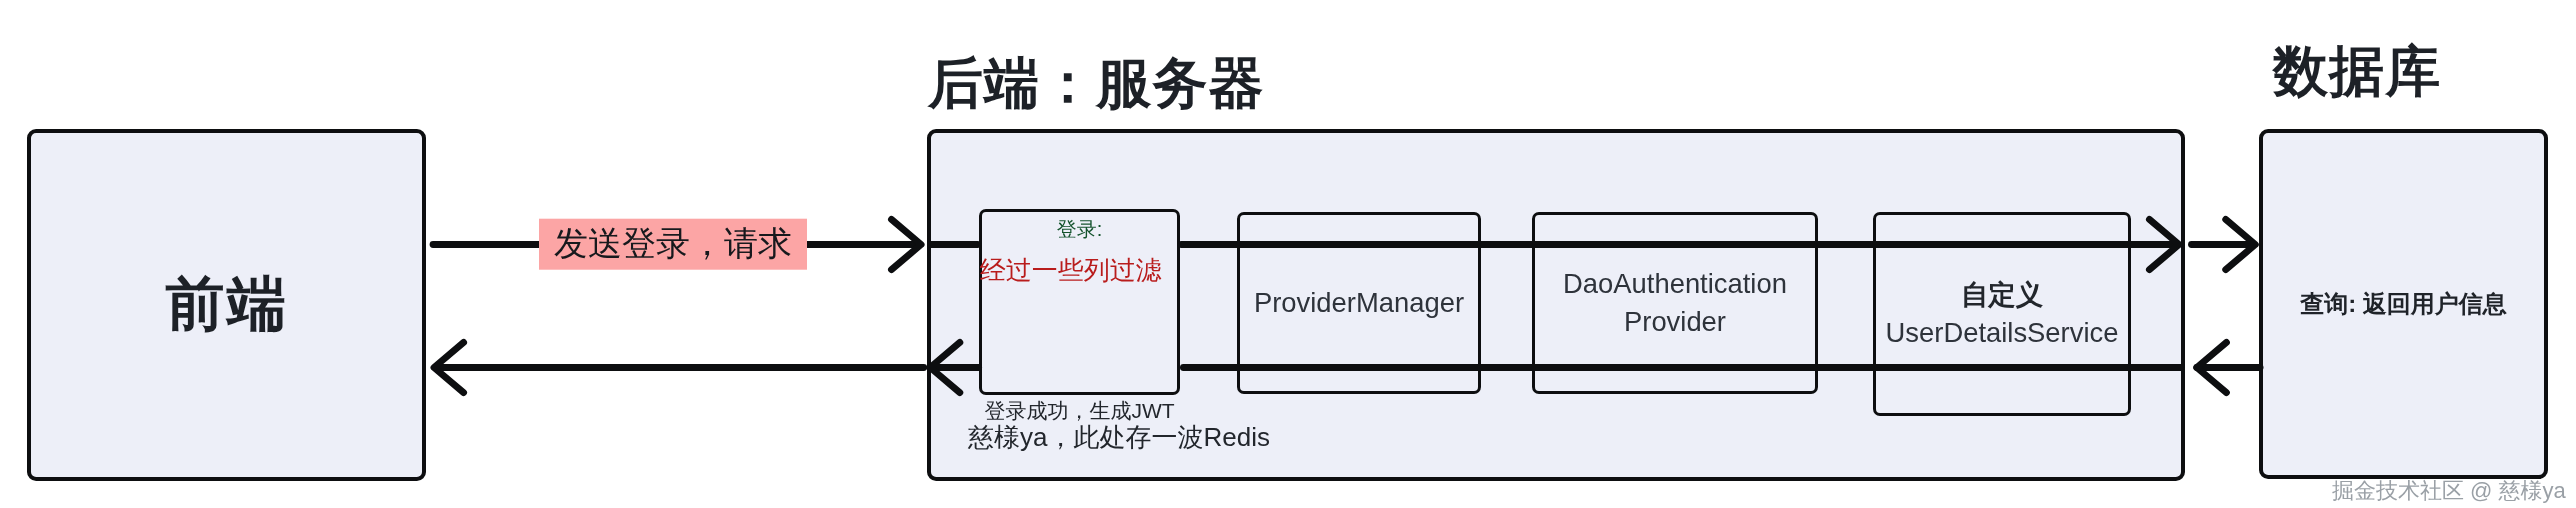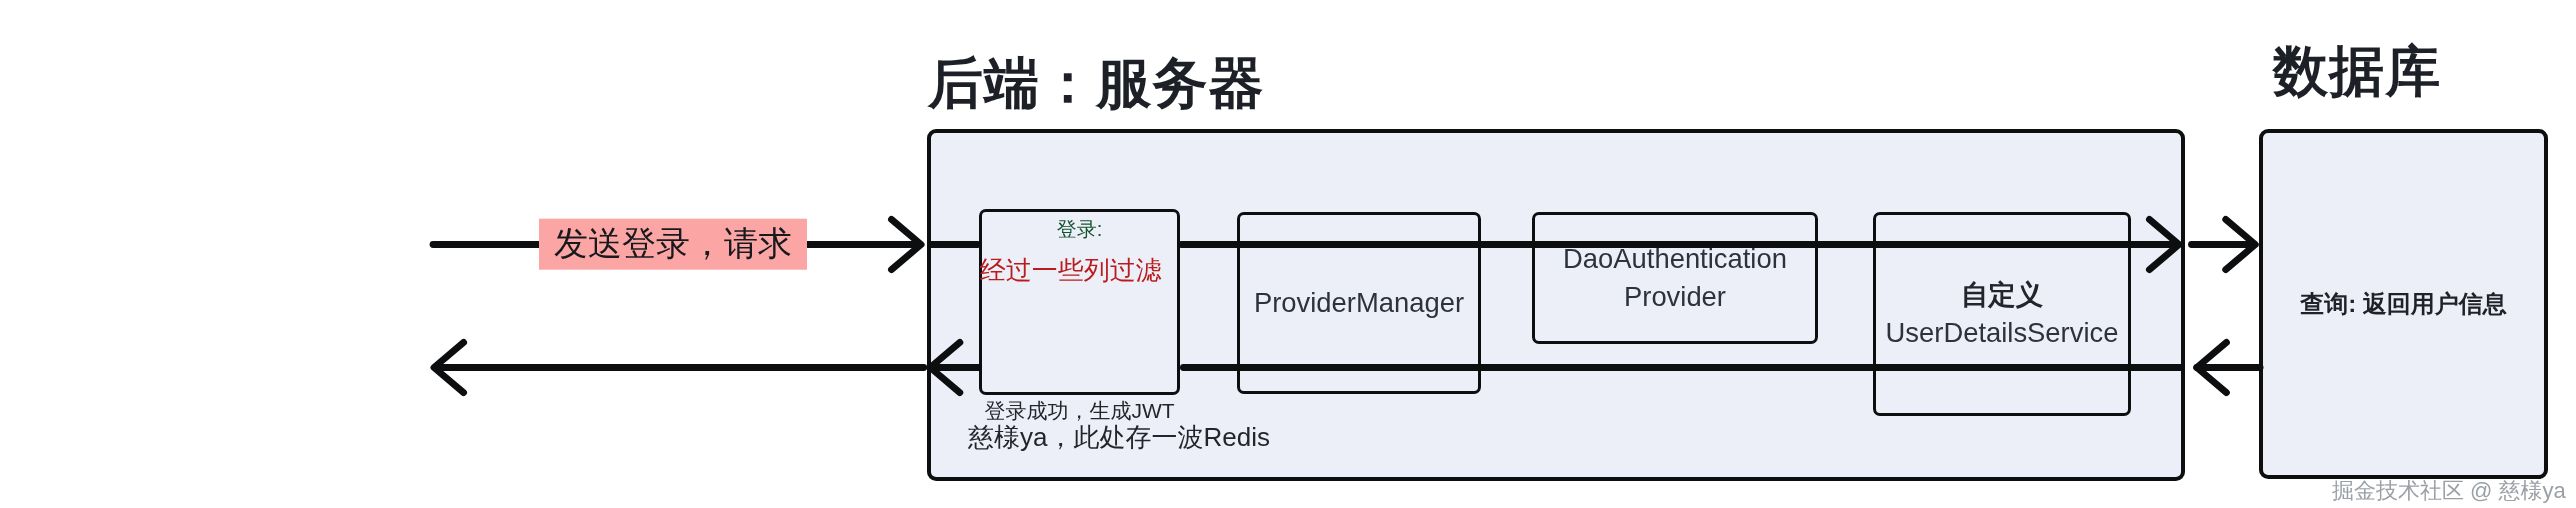--- a/index.html
+++ b/index.html
@@ -18,21 +18,21 @@
 
   
   .box { position: absolute; background: #edeff8; border: 4px solid #0d0e10; border-radius: 9.1px; }
   #b-frontend { left: 27.4px;   top: 129px; width: 399px;  height: 352px; }
   #b-backend  { left: 927px; top: 129px; width: 1258px; height: 352px; }
   #b-database { left: 2259px; top: 129px; width: 289px;  height: 350px; }
 
   .box.inner { border-width: 3.4px; border-radius: 6.9px; z-index: 1; }
   #b-filter { left: 979px; top: 209px; width: 201px; height: 186px; }
   #b-pm     { left: 1237px; top: 212px; width: 244px; height: 182px; }
-  #b-dao    { left: 1532px; top: 212px; width: 286px; height: 132px; }
+  #b-dao    { left: 1532px; top: 212px; width: 286px; height: 182px; }
   #b-uds    { left: 1873px; top: 212px; width: 258px; height: 204px; }
 
   .center-flex { display: flex; align-items: center; justify-content: center; text-align: center; }
 
   #b-frontend { display: flex; align-items: center; justify-content: center; }
   .big-label { font-size: 59px; font-weight: 800; color: #1d2127; letter-spacing: 2.3px; }
 
   #b-database { display: flex; align-items: center; justify-content: center; }
   .query-label { font-size: 24px; font-weight: 700; color: #1f2329; white-space: nowrap; }
 
@@ -79,20 +79,23 @@
   }
 </style>
 </head>
 <body>
 
 <div class="stage">
 
   <div class="sec-title" id="t-backend">后端：服务器</div>
   <div class="sec-title" id="t-db">数据库</div>
 
+  <div class="box" id="b-frontend">
+    <span class="big-label">前端</span>
+  </div>
 
   <div class="box" id="b-backend"></div>
 
   <div class="box" id="b-database">
     <span class="query-label">查询: 返回用户信息</span>
   </div>
 
   <div class="box inner" id="b-filter">
     <div class="f-top">登录:</div>
     <div class="f-mid">经过一些列过滤</div>

